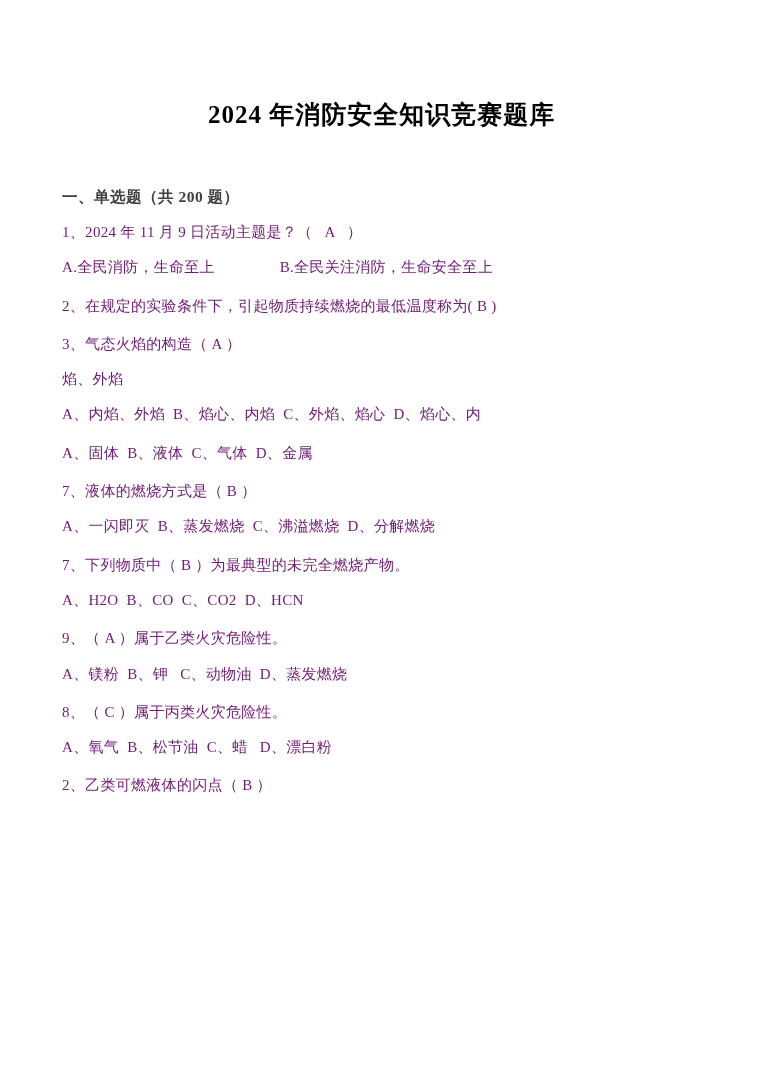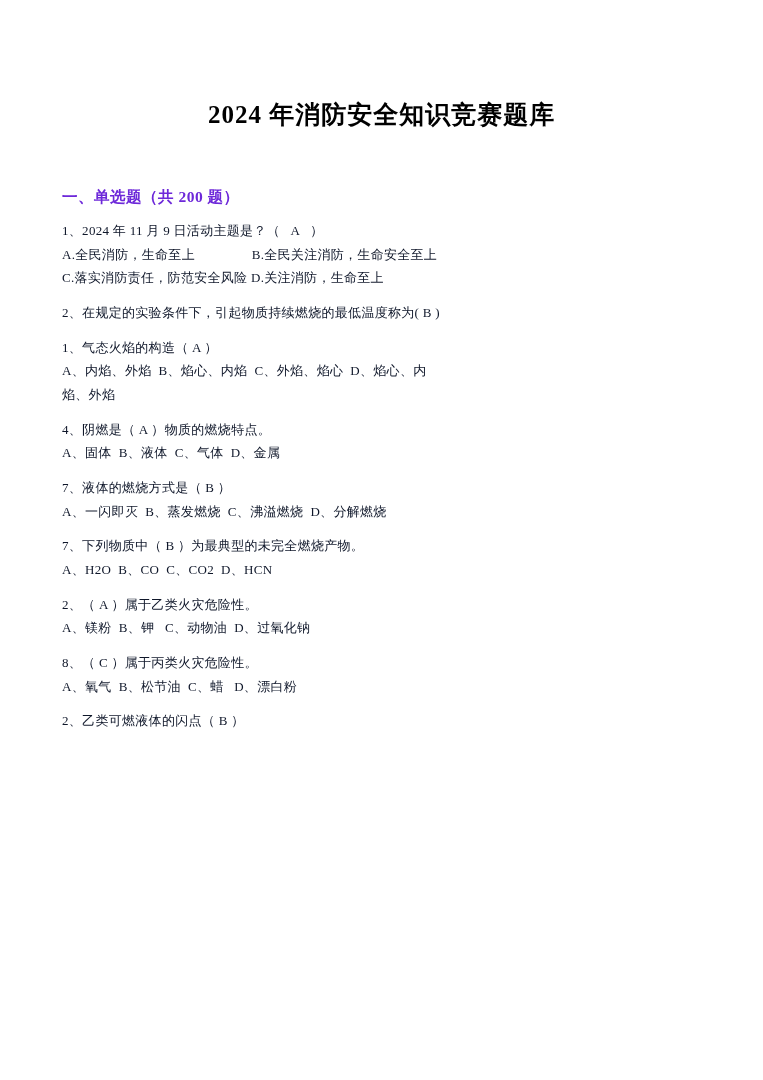--- a/index.html
+++ b/index.html
@@ -26,82 +26,80 @@
     font-weight: bold;
     letter-spacing: 1px;
     margin-top: 26px;
     margin-bottom: 0;
     color: #000;
     font-family: "Liberation Serif", "DejaVu Serif", serif;
   }
   .section-heading {
     font-size: 15.5px;
     font-weight: bold;
-    color: #6d28d9;
+    color: #404040;
     margin-top: 56px;
     margin-bottom: 0;
     letter-spacing: 0.5px;
   }
   .line {
-    font-size: 13px;
-    color: #0f172a;
+    font-size: 15px;
+    color: #701a75;
     line-height: 1.82;
     letter-spacing: 0.3px;
     white-space: pre-wrap;
     margin: 0;
   }
   .q-block {
     margin-top: 11px;
   }
   .q-block .line + .line {
-    margin-top: 0;
+    margin-top: 8px;
   }
 </style>
 </head>
 <body>
 
 <div class="page">
   <div class="doc-title">2024 年消防安全知识竞赛题库</div>
 
   <div class="section-heading">一、单选题（共 200 题）</div>
 
   <div class="q-block">
     <div class="line">1、2024 年 11 月 9 日活动主题是？（   A   ）</div>
     <div class="line">A.全民消防，生命至上                B.全民关注消防，生命安全至上</div>
-    <div class="line">C.落实消防责任，防范安全风险 D.关注消防，生命至上</div>
   </div>
 
   <div class="q-block">
     <div class="line">2、在规定的实验条件下，引起物质持续燃烧的最低温度称为( B )</div>
   </div>
 
   <div class="q-block">
-    <div class="line">1、气态火焰的构造（ A ）</div>
+    <div class="line">3、气态火焰的构造（ A ）</div>
+    <div class="line">焰、外焰</div>
     <div class="line">A、内焰、外焰  B、焰心、内焰  C、外焰、焰心  D、焰心、内</div>
-    <div class="line">焰、外焰</div>
   </div>
 
   <div class="q-block">
-    <div class="line">4、阴燃是（ A ）物质的燃烧特点。</div>
     <div class="line">A、固体  B、液体  C、气体  D、金属</div>
   </div>
 
   <div class="q-block">
     <div class="line">7、液体的燃烧方式是（ B ）</div>
     <div class="line">A、一闪即灭  B、蒸发燃烧  C、沸溢燃烧  D、分解燃烧</div>
   </div>
 
   <div class="q-block">
     <div class="line">7、下列物质中（ B ）为最典型的未完全燃烧产物。</div>
     <div class="line">A、H2O  B、CO  C、CO2  D、HCN</div>
   </div>
 
   <div class="q-block">
-    <div class="line">2、（ A ）属于乙类火灾危险性。</div>
-    <div class="line">A、镁粉  B、钾   C、动物油  D、过氧化钠</div>
+    <div class="line">9、（ A ）属于乙类火灾危险性。</div>
+    <div class="line">A、镁粉  B、钾   C、动物油  D、蒸发燃烧</div>
   </div>
 
   <div class="q-block">
     <div class="line">8、（ C ）属于丙类火灾危险性。</div>
     <div class="line">A、氧气  B、松节油  C、蜡   D、漂白粉</div>
   </div>
 
   <div class="q-block">
     <div class="line">2、乙类可燃液体的闪点（ B ）</div>
   </div>

